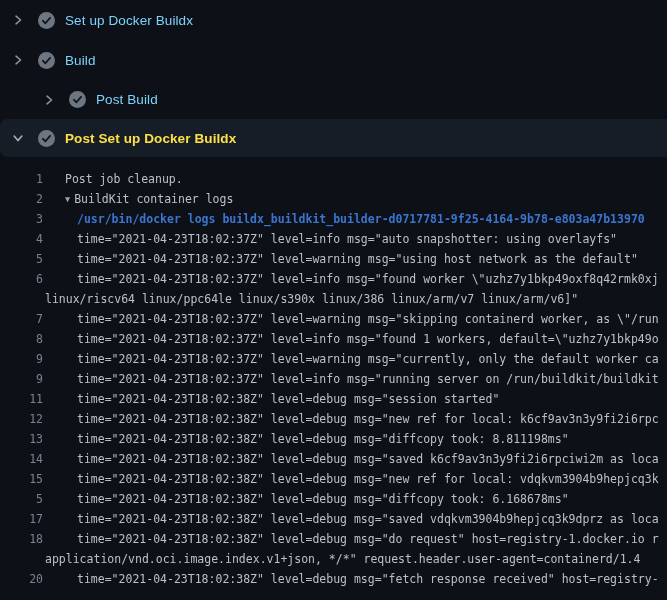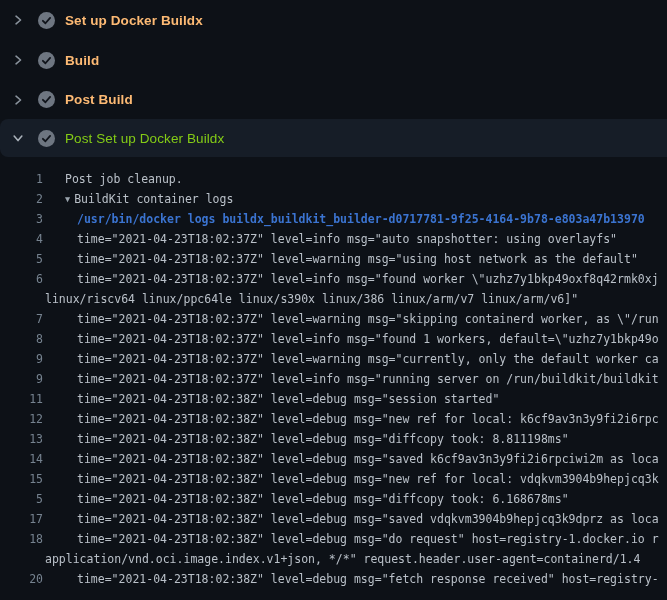--- a/index.html
+++ b/index.html
@@ -7,34 +7,34 @@
     width:667px;height:600px;overflow:hidden;
     background:#0d1117;
     font-family:"Liberation Sans", sans-serif;
   }
   
   .steps{width:667px;}
   .step{
     height:40px;display:flex;align-items:center;
     padding-left:12px;box-sizing:border-box;cursor:pointer;
   }
-  .step:nth-child(3){height:39px;}
+  .step:nth-child(3){height:39px;margin-left:31px;}
   .step.expanded{
     height:38px;background:#161d27;border-radius:8px 0 0 8px;
   }
   .chev{width:12px;height:12px;flex:none;margin-right:14px;display:flex;align-items:center;justify-content:center;}
   .chev svg{display:block;}
   .chev .down{display:none;}
   .expanded .chev .down{display:block;}
   .status{width:17px;height:17px;flex:none;margin-right:10px;}
   .status svg{display:block;}
   .step-title{
-    font-size:13.5px;font-weight:700;color:#fdba74;letter-spacing:.1px;
-  }
-  .expanded .step-title{color:#84cc16;font-weight:400;}
+    font-size:13.5px;font-weight:400;color:#7dd3fc;letter-spacing:.1px;
+  }
+  .expanded .step-title{color:#fde047;font-weight:700;}
   
   .log{padding-top:12px;}
   .log-row{
     height:20px;display:flex;align-items:center;
     font-family:"DejaVu Sans Mono","Liberation Mono",monospace;
     font-size:11.5px;color:#bac1c9;white-space:pre;overflow:hidden;
   }
   .ln{
     width:43px;flex:none;text-align:right;color:#768390;cursor:pointer;
   }

